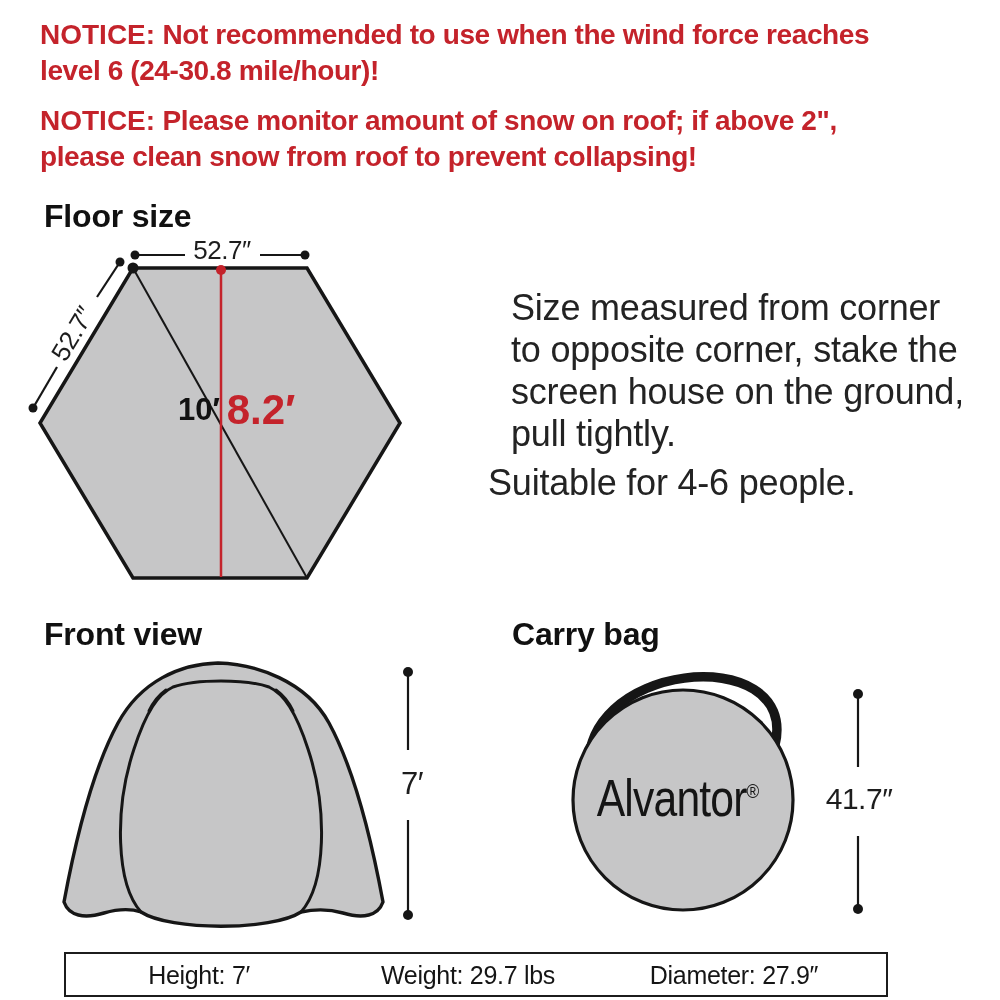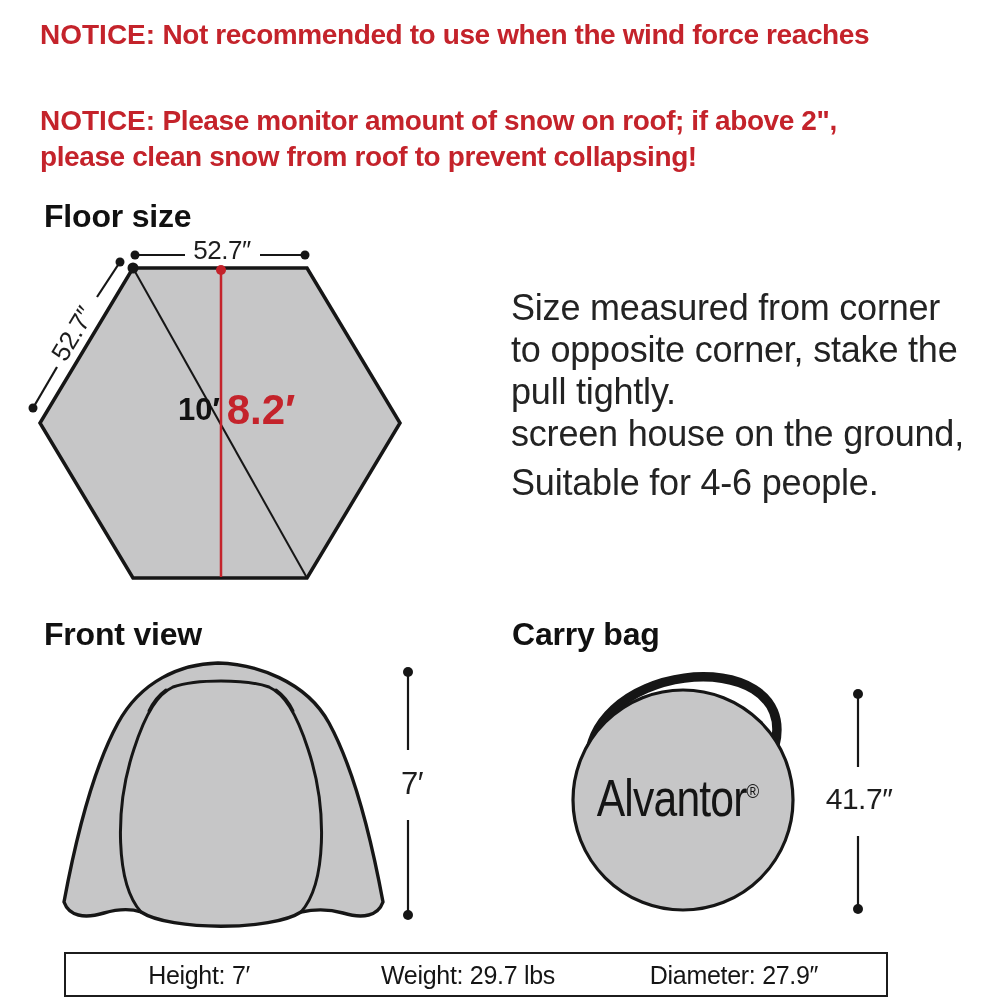--- a/index.html
+++ b/index.html
@@ -130,20 +130,21 @@
       <line class="ln" stroke-width="2.2" x1="858" y1="694" x2="858" y2="767"></line>
       <line class="ln" stroke-width="2.2" x1="858" y1="836" x2="858" y2="909"></line>
       <circle class="dot" cx="858" cy="694" r="5"></circle>
       <circle class="dot" cx="858" cy="909" r="5"></circle>
     </g>
   </svg>
 
   <div class="notice abs" style="left:40px;top:1px">
     <span class="nlabel">NOTICE:</span>
     <span>Not recommended to use when the wind force reaches</span><br>
+    <span>level 6 (24-30.8 mile/hour)!</span>
   </div>
 
   <div class="notice abs" style="left:40px;top:87px">
     <span class="nlabel">NOTICE:</span>
     <span>Please monitor amount of snow on roof; if above 2",</span><br>
     <span>please clean snow from roof to prevent collapsing!</span>
   </div>
 
   <div class="h2 abs" style="left:44px;top:198px">Floor size</div>
 
@@ -151,24 +152,24 @@
 
   <div class="dim abs rot-left" style="left:73px;top:334px">52.7″</div>
 
   <div class="lbl-diag abs ctr" style="left:199px;top:410px">10′</div>
 
   <div class="lbl-cross abs ctr" style="left:261px;top:410px">8.2′</div>
 
   <div class="abs" style="left:511px;top:287px">
     <div class="desc">Size measured from corner</div>
     <div class="desc">to opposite corner, stake the</div>
+    <div class="desc">screen house on the ground,</div>
     <div class="desc">pull tightly.</div>
-    <div class="desc">screen house on the ground,</div>
   </div>
-  <div class="desc abs" style="left:511px;top:462px">Suitable for 4-6 people.</div>
+  <div class="desc abs" style="left:488px;top:462px">Suitable for 4-6 people.</div>
 
   <div class="h2 abs" style="left:44px;top:616px">Front view</div>
 
   <div class="dim-big abs ctr" style="left:412px;top:784px">7′</div>
 
   <div class="h2 abs" style="left:512px;top:616px">Carry bag</div>
 
   <div class="brand abs" style="left:678px;top:798px">
     <span>Alvantor</span><sup class="reg">®</sup>
   </div>

